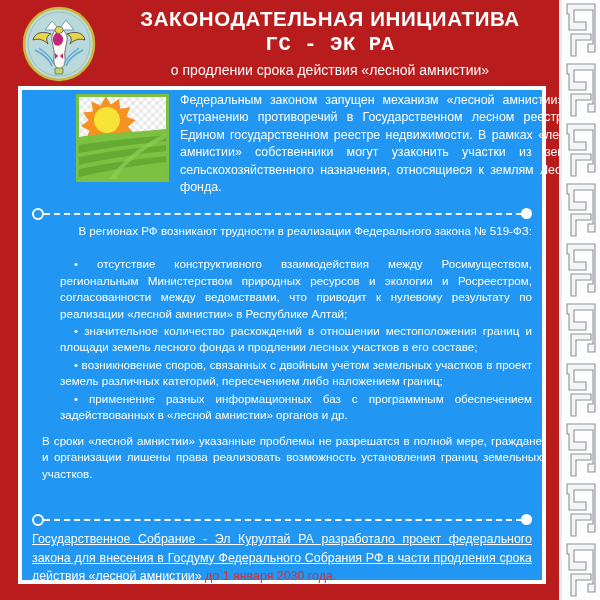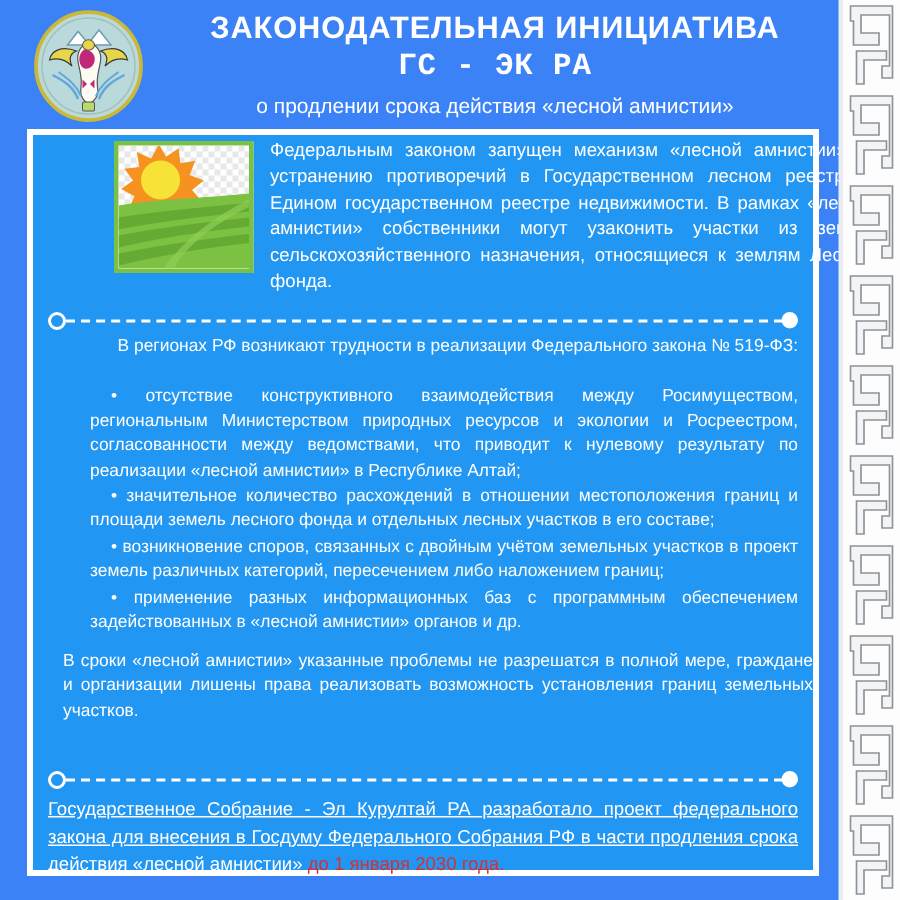--- a/index.html
+++ b/index.html
@@ -11,21 +11,21 @@
     width: 600px;
     height: 600px;
     overflow: hidden;
     font-family: "Liberation Sans", sans-serif;
   }
 
   #poster {
     position: relative;
     width: 600px;
     height: 600px;
-    background: #3b82f6;
+    background: #b91c1c;
     overflow: hidden;
   }
 
   
   #meander-strip {
     position: absolute;
     top: 0;
     right: 0;
     width: 38px;
     height: 600px;
@@ -298,21 +298,21 @@
 
     <div class="divider" id="divider-top">
       <span class="cap-open"></span>
       <span class="line"></span>
       <span class="cap-filled"></span>
     </div>
 
     <div id="section-problems">
       <div id="problems-lead">В регионах РФ возникают трудности в реализации Федерального закона № 519-ФЗ:</div>
       <div class="bullet-para">• отсутствие конструктивного взаимодействия между Росимуществом, региональным Министерством природных ресурсов и экологии и Росреестром, согласованности между ведомствами, что приводит к нулевому результату по реализации «лесной амнистии» в Республике Алтай;</div>
-      <div class="bullet-para">• значительное количество расхождений в отношении местоположения границ и площади земель лесного фонда и отдельных лесных участков в его составе;</div>
+      <div class="bullet-para">• значительное количество расхождений в отношении местоположения границ и площади земель лесного фонда и продлении лесных участков в его составе;</div>
       <div class="bullet-para">• возникновение споров, связанных с двойным учётом земельных участков в проект земель различных категорий, пересечением либо наложением границ;</div>
       <div class="bullet-para">• применение разных информационных баз с программным обеспечением задействованных в «лесной амнистии» органов и др.</div>
     </div>
 
     <div id="section-outcome">В сроки «лесной амнистии» указанные проблемы не разрешатся в полной мере, граждане и организации лишены права реализовать возможность установления границ земельных участков.</div>
 
     <div class="divider" id="divider-bottom">
       <span class="cap-open"></span>
       <span class="line"></span>
       <span class="cap-filled"></span>

